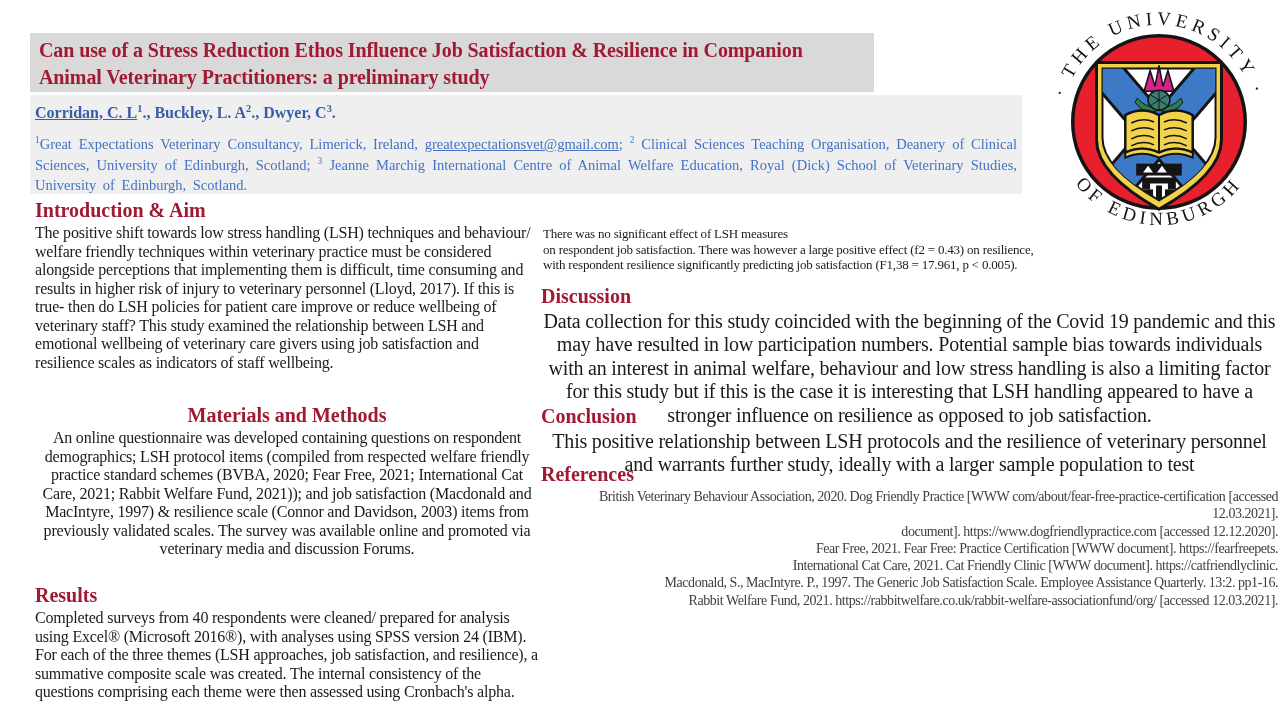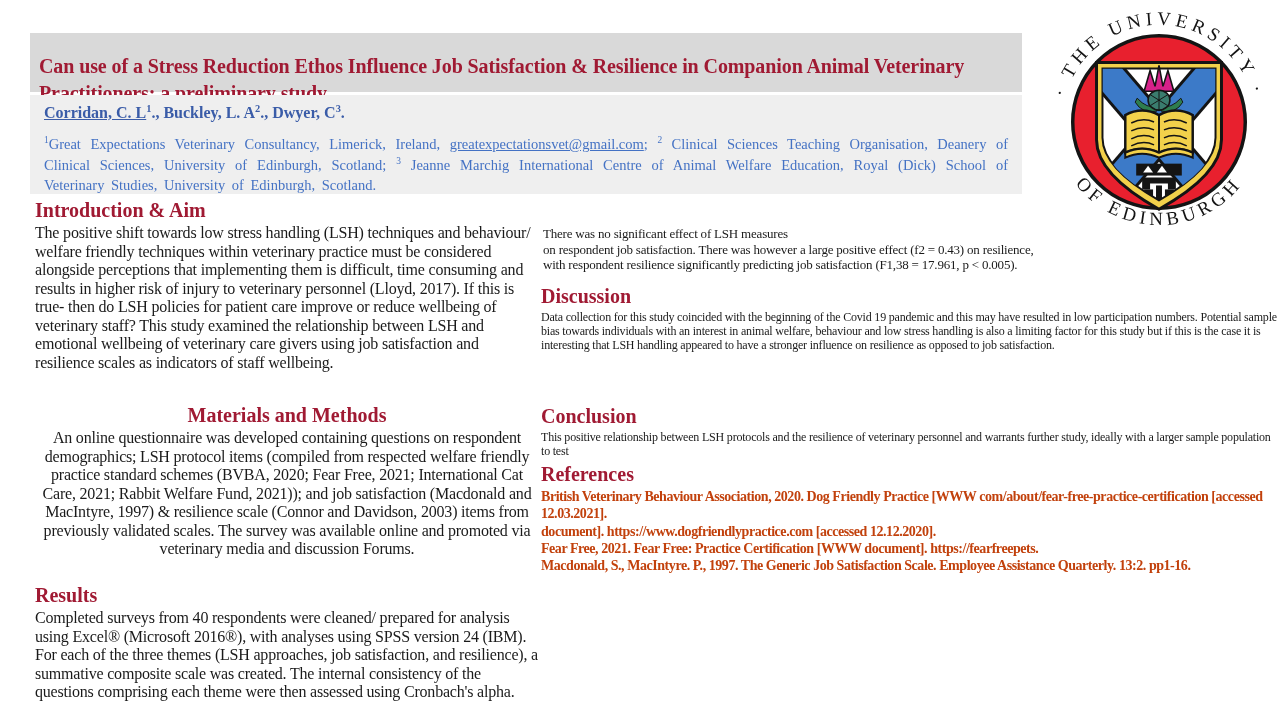--- a/index.html
+++ b/index.html
@@ -6,34 +6,34 @@
   .poster {
     position: relative;
     width: 1280px; height: 720px;
     background: #ffffff;
     font-family: "Liberation Serif", "DejaVu Serif", serif;
     overflow: hidden;
   }
   
   .title-bar {
     position: absolute; left: 30px; top: 33px;
-    width: 992px; height: 59px;
+    width: 844px; height: 59px;
     background: #D9D9D9;
-    box-sizing: border-box; padding: 20px 9px;
+    box-sizing: border-box; padding: 4px 9px;
   }
   .title {
     margin: 0;
     font-size: 20px; font-weight: bold; color: #A01A33;
     line-height: 1.36; letter-spacing: -0.1px;
   }
   .authors-block {
     position: absolute; left: 30px; top: 95px;
     width: 992px; height: 99px;
     background: #EFEFEF;
-    box-sizing: border-box; padding: 0 14px;
+    box-sizing: border-box; padding: 0 5px;
   }
   .authors {
     margin: 0; padding-top: 9px;
     font-size: 16px; font-weight: bold; color: #3A5CA8;
   }
   .authors .uline { text-decoration: underline; }
   sup { font-size: 0.65em; line-height: 0; }
   .affiliations {
     margin: 0; padding-top: 12px;
     font-size: 14.5px; color: #4472C4;
@@ -47,30 +47,30 @@
   .section { position: absolute; }
   .section h2 {
     margin: 0; font-size: 20px; font-weight: bold; color: #A01A33; line-height: 1.1;
   }
   .section p, .bodytext {
     margin: 3px 0 0 0; color: #1a1a1a; letter-spacing: -0.2px;
   }
   .col-left-sec { left: 35px; width: 504px; }
   .col-left-sec p { font-size: 16px; line-height: 1.16; }
   .col-right-sec { left: 541px; width: 737px; }
-  .col-right-sec p { font-size: 12px; line-height: 1.17; white-space: pre-line; }
+  .col-right-sec p { font-size: 20px; line-height: 1.17; white-space: pre-line; text-align: center; }
   .results-cont {
     position: absolute; left: 543px; top: 226px; width: 737px;
     font-size: 13px; line-height: 1.2; color: #1a1a1a;
     white-space: pre-line; letter-spacing: -0.2px;
   }
   .refs-list { margin-top: 3px; }
   .ref {
-    font-size: 14px; font-weight: bold; color: #c2410c;
-    line-height: 1.235; letter-spacing: -0.45px;
+    font-size: 14px; font-weight: normal; color: #404040;
+    line-height: 1.235; letter-spacing: -0.45px; text-align: right;
   }
 </style>
 </head>
 <body>
 
 <div class="poster">
 
   <div class="title-bar">
     <h1 class="title">Can use of a Stress Reduction Ethos Influence Job Satisfaction &amp; Resilience in Companion Animal Veterinary Practitioners: a preliminary study</h1>
   </div>
@@ -166,17 +166,19 @@
     <h2>Conclusion</h2>
     <p>This positive relationship between LSH protocols and the resilience of veterinary personnel and warrants further study, ideally with a larger sample population to test</p>
   </div>
 
   <div class="section col-right-sec" style="top:463px;">
     <h2>References</h2>
     <div class="refs-list">
       <div class="ref">British Veterinary Behaviour Association, 2020. Dog Friendly Practice [WWW com/about/fear-free-practice-certification [accessed 12.03.2021].</div>
       <div class="ref">document]. https://www.dogfriendlypractice.com [accessed 12.12.2020].</div>
       <div class="ref">Fear Free, 2021. Fear Free: Practice Certification [WWW document]. https://fearfreepets.</div>
+      <div class="ref">International Cat Care, 2021. Cat Friendly Clinic [WWW document]. https://catfriendlyclinic.</div>
       <div class="ref">Macdonald, S., MacIntyre. P., 1997. The Generic Job Satisfaction Scale. Employee Assistance Quarterly. 13:2. pp1-16.</div>
+      <div class="ref">Rabbit Welfare Fund, 2021. https://rabbitwelfare.co.uk/rabbit-welfare-associationfund/org/ [accessed 12.03.2021].</div>
     </div>
   </div>
 
 </div>
 
 </body></html>

